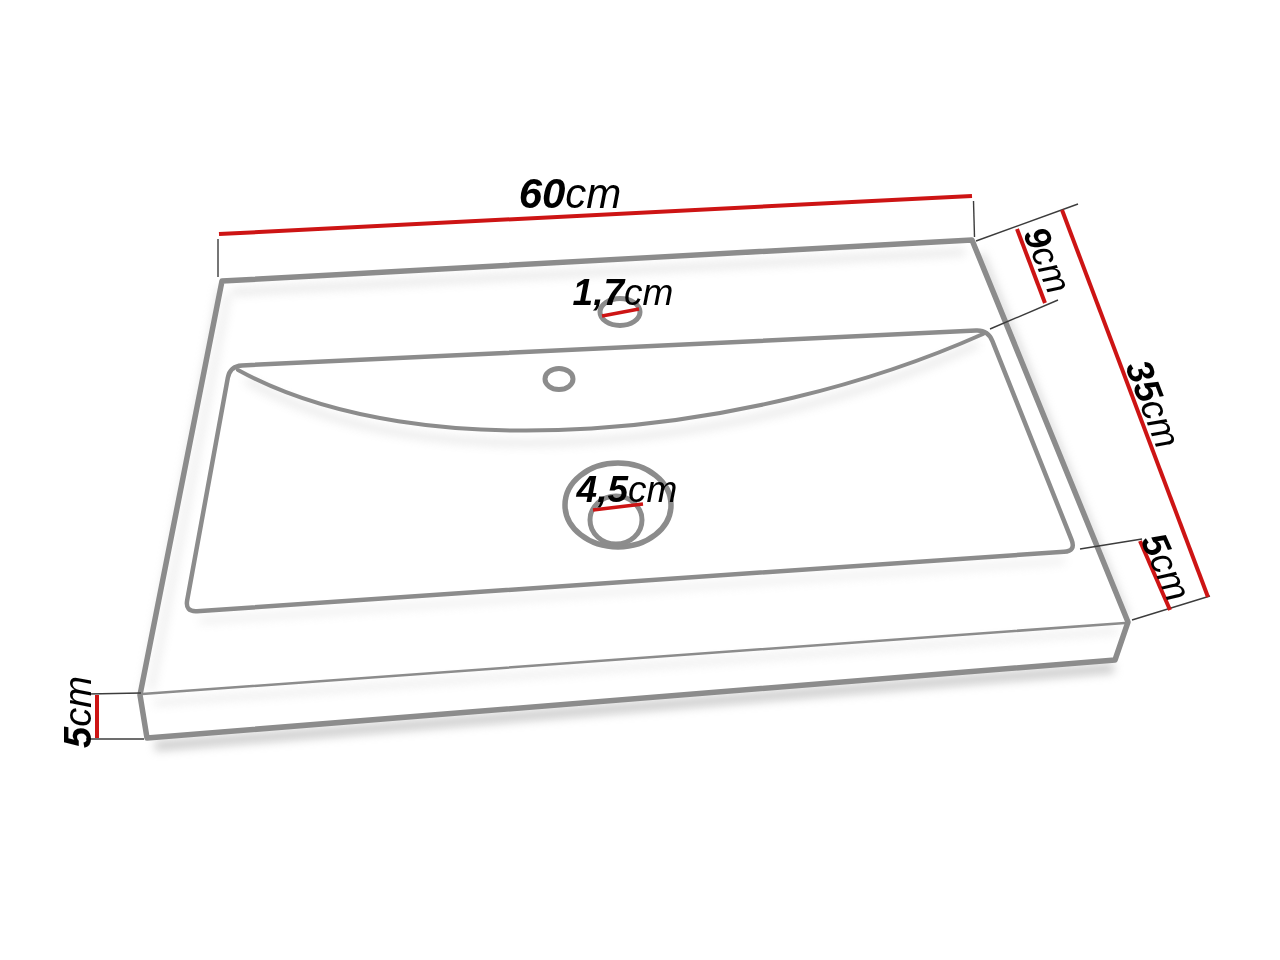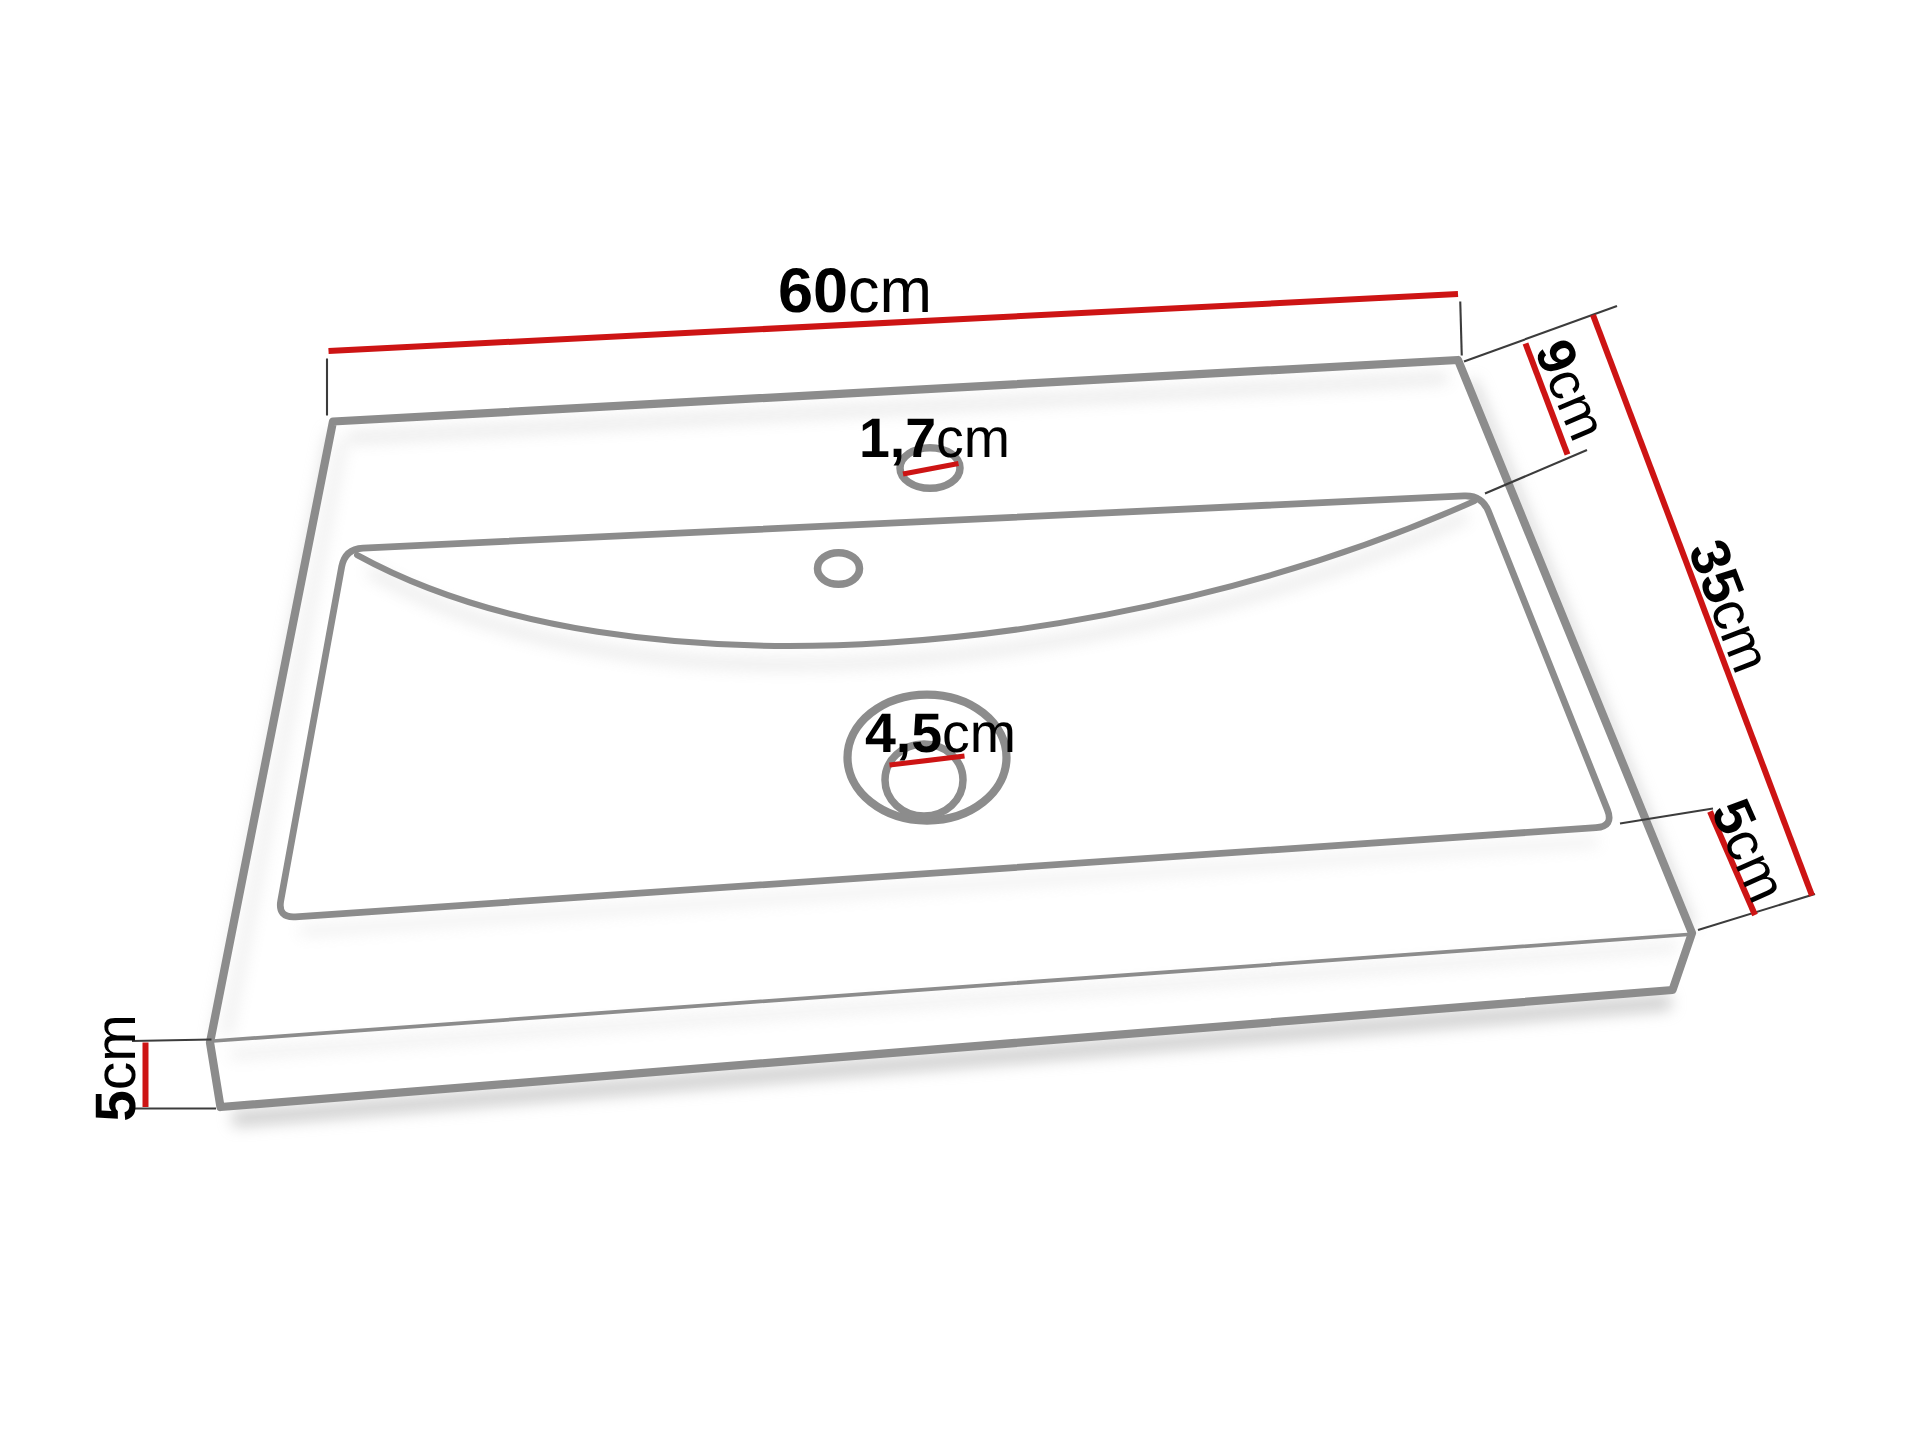--- a/index.html
+++ b/index.html
@@ -9,21 +9,21 @@
     --text:#000000;
     --background:#ffffff;
   }
   html,body{margin:0;padding:0;}
   body{
     width:1280px;height:960px;
     background:var(--background);
     font-family:"Liberation Sans", sans-serif;
     overflow:hidden;
   }
-  .stage{position:relative;width:1280px;height:780px;}
+  .stage{position:relative;width:1280px;height:780px;font-style:italic;}
   .stage svg{position:absolute;left:0;top:0;}
   .outline{stroke:var(--outline);fill:none;stroke-linejoin:round;stroke-linecap:round;}
   .hole{stroke:var(--outline);fill:#ffffff;}
   .ext{stroke:var(--extension);stroke-width:1.4;fill:none;}
   .dim{stroke:var(--dimension-line);stroke-width:4;fill:none;}
   .dim.thin{stroke-width:3.5;}
   .dim-label{
     position:absolute;
     white-space:nowrap;
     color:var(--text);

